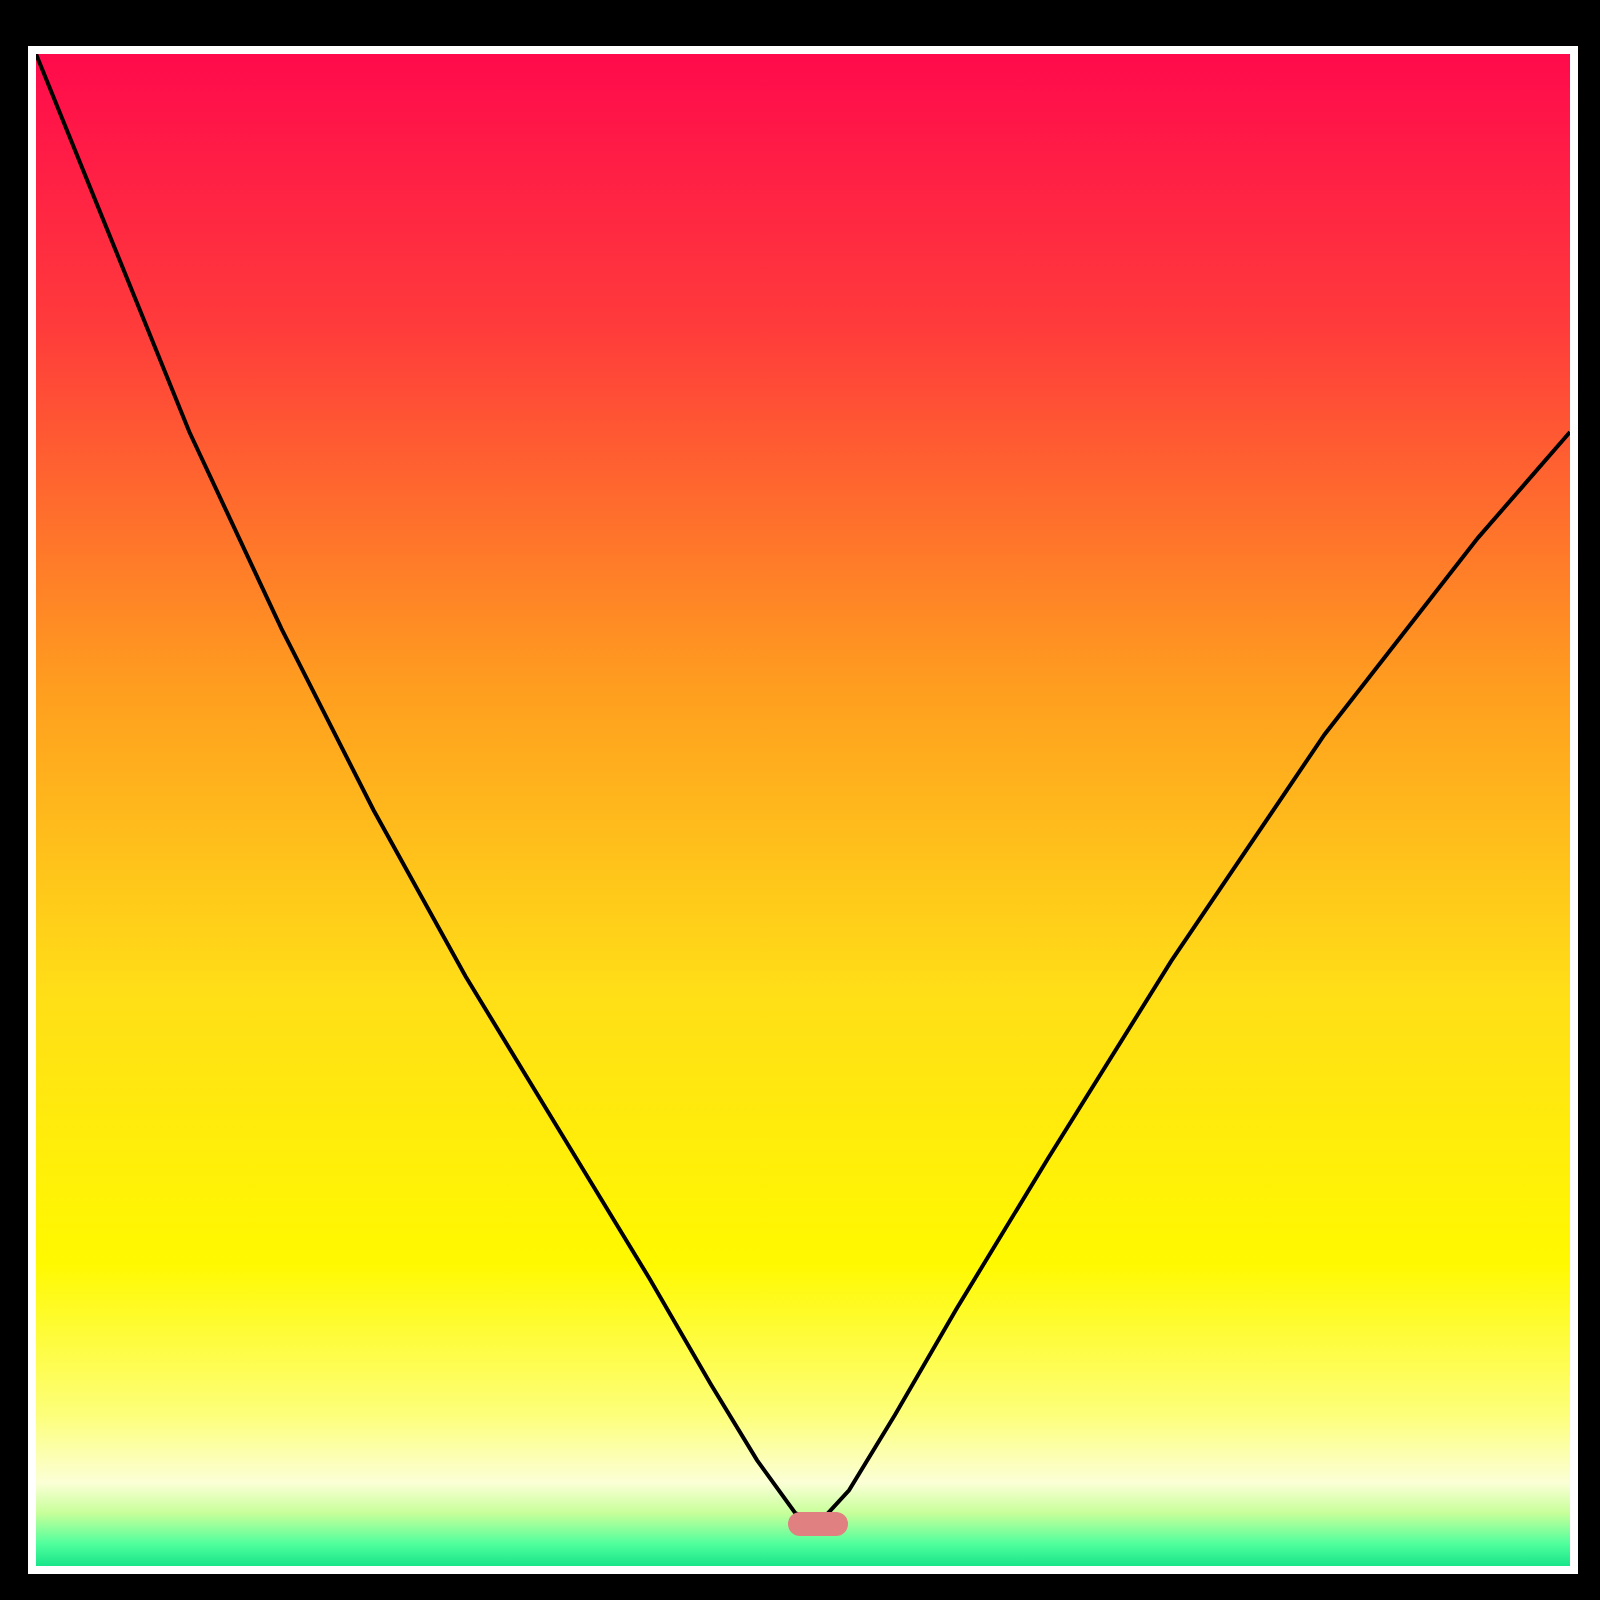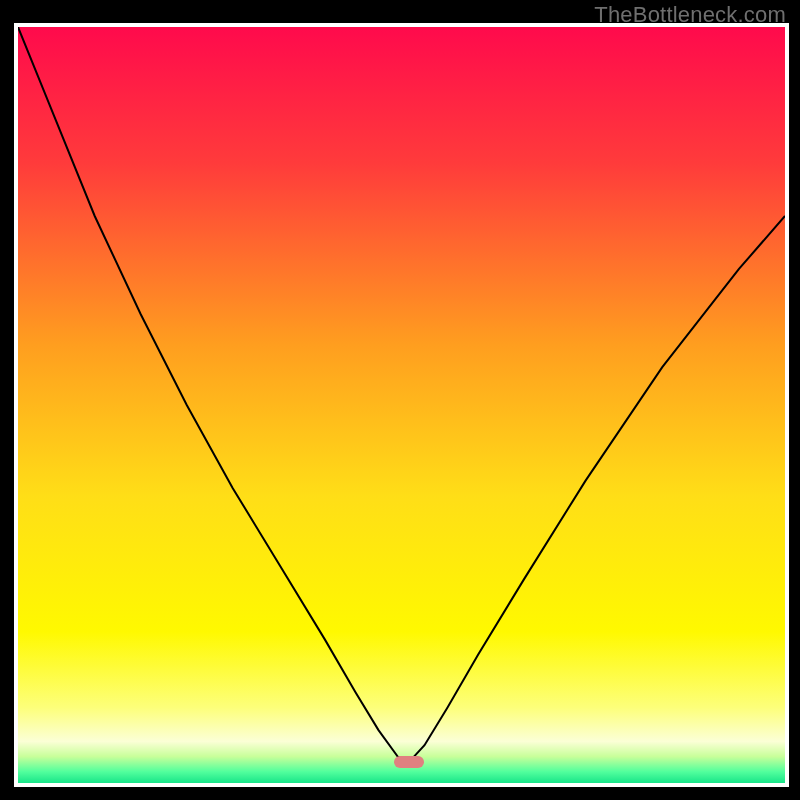--- a/index.html
+++ b/index.html
@@ -68,14 +68,13 @@
 <div class="stage">
   <div class="plot-wrap">
     <div class="plot-inner">
       <div class="gradient" id="bg-grad" style="background: linear-gradient(rgb(255, 10, 76) 0%, rgb(255, 59, 59) 18%, rgb(255, 158, 31) 42%, rgb(255, 222, 23) 62%, rgb(255, 249, 0) 80%, rgb(253, 255, 122) 90%, rgb(251, 255, 214) 94.5%, rgb(200, 255, 154) 96.5%, rgb(82, 255, 157) 98.5%, rgb(24, 229, 137) 100%);"></div>
       <svg class="curve" viewBox="0 0 100 100" preserveAspectRatio="none">
         <path id="curve-path" d="M0.00 0.00 L4.00 10.00 L10.00 25.00 L16.00 38.00 L22.00 50.00 L28.00 61.00 L34.00 71.00 L40.00 81.00 L44.00 88.00 L47.00 93.00 L49.50 96.50 L51.00 97.20 L53.00 95.00 L56.00 90.00 L60.00 83.00 L66.00 73.00 L74.00 60.00 L84.00 45.00 L94.00 32.00 L100.00 25.00" fill="none" stroke="#000" stroke-width="2" vector-effect="non-scaling-stroke"></path>
       </svg>
       <div class="marker" id="min-marker" style="left: 51%; top: 97.2%; background: rgb(224, 128, 128);"></div>
     </div>
   </div>
-  <div class="watermark">TheBottleneck.com</div>
 </div>
 
 </body></html>

